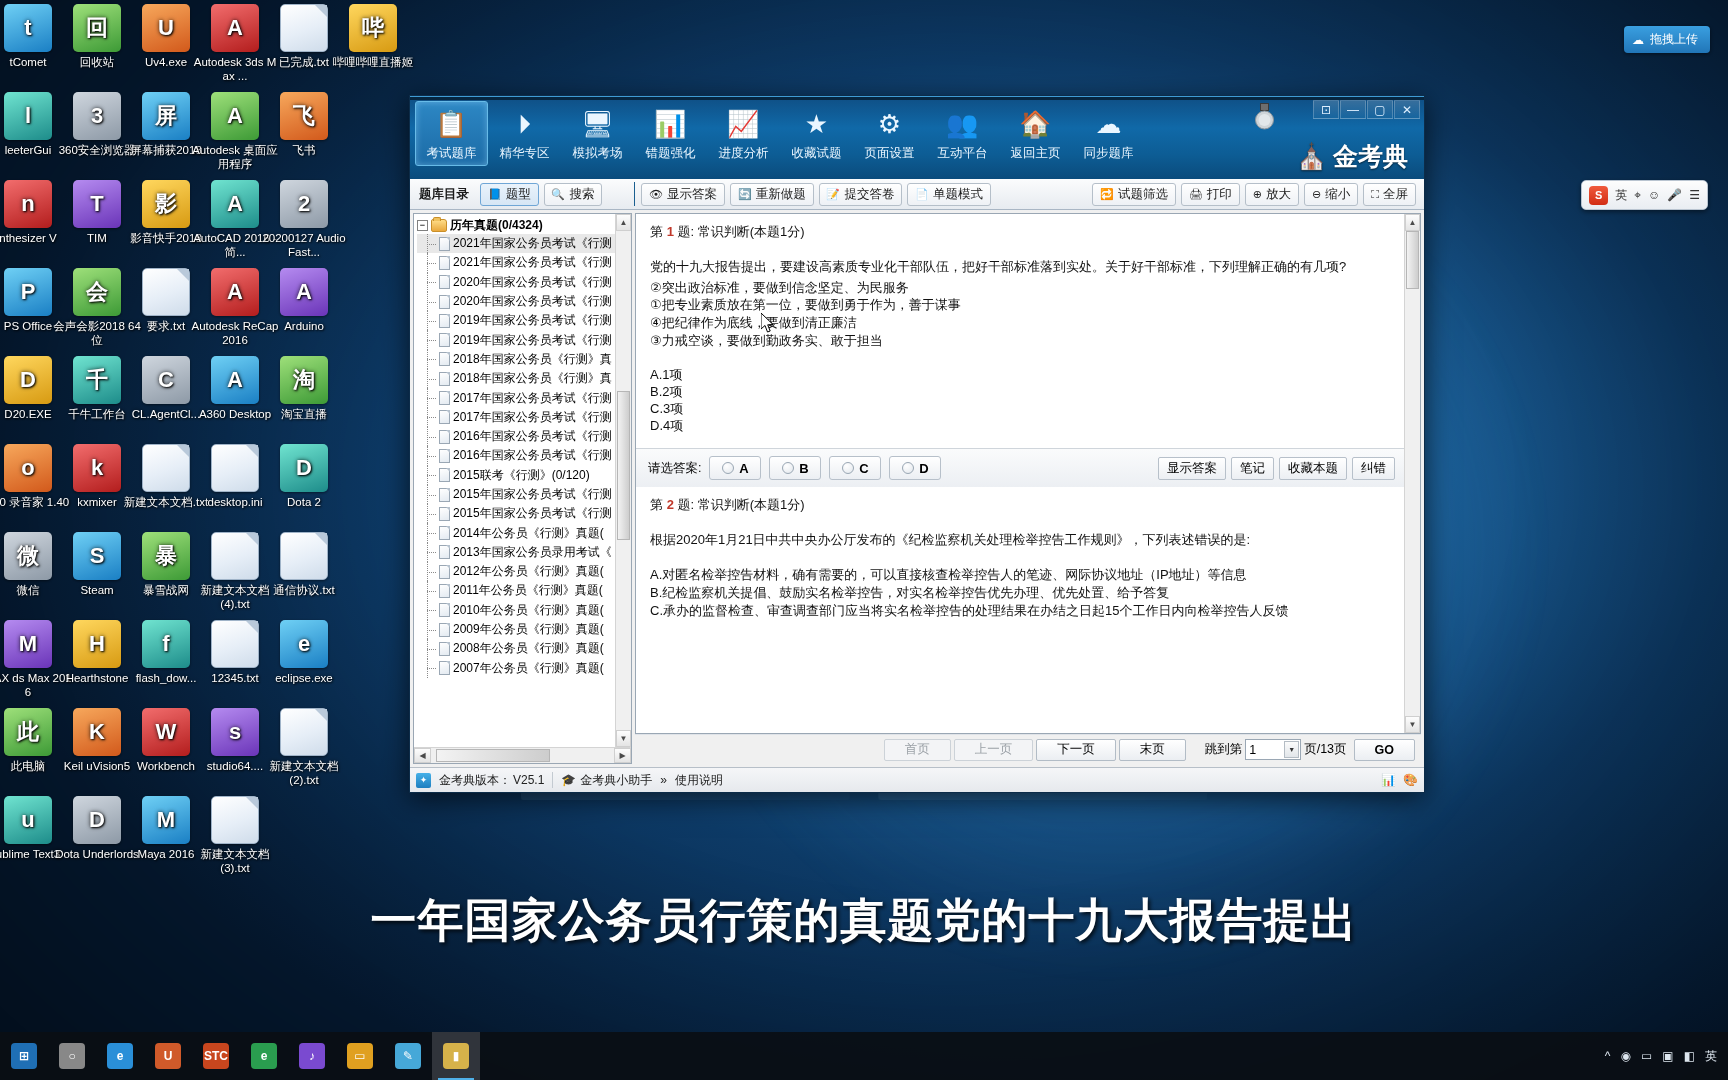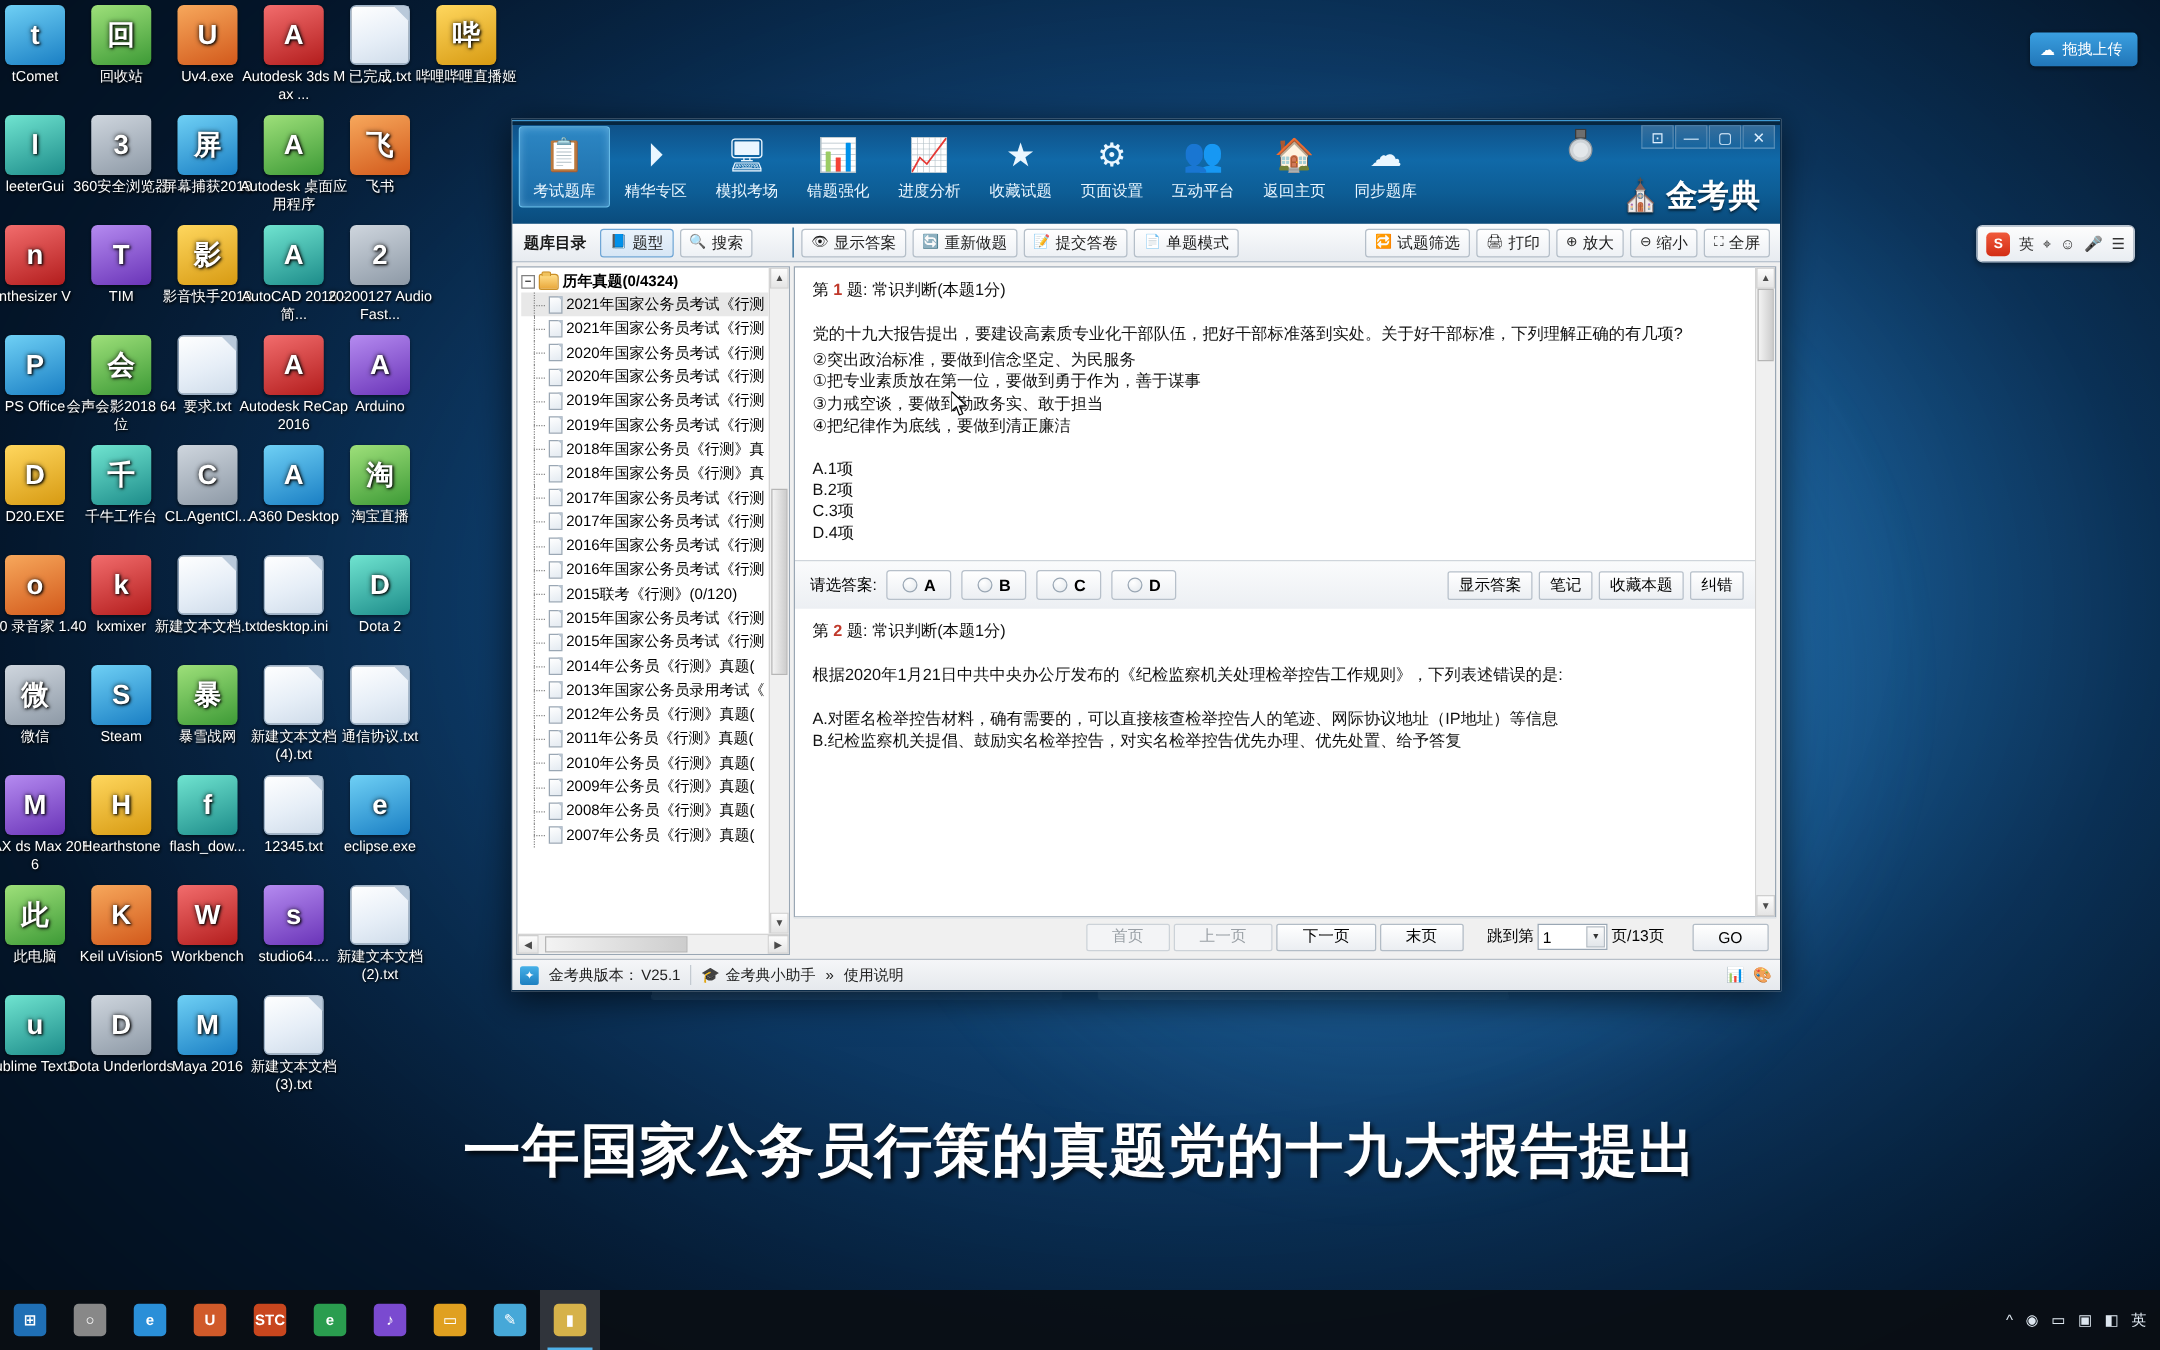--- a/index.html
+++ b/index.html
@@ -1029,22 +1029,22 @@
             <div class="qhead">
               <span>第</span>
               <span class="num">1</span>
               <span>题:</span>
               <span>常识判断(本题1分)</span>
             </div>
             <div class="qstem">党的十九大报告提出，要建设高素质专业化干部队伍，把好干部标准落到实处。关于好干部标准，下列理解正确的有几项?</div>
             <div class="qsub" id="q1subs">
                 <div>②突出政治标准，要做到信念坚定、为民服务</div>
                 <div>①把专业素质放在第一位，要做到勇于作为，善于谋事</div>
+                <div>④把纪律作为底线，要做到清正廉洁</div>
                 <div>③力戒空谈，要做到勤政务实、敢于担当</div>
-                <div>④把纪律作为底线，要做到清正廉洁</div>
               </div>
             <div class="qopts" id="q1opts">
                 <div>A.1项</div>
                 <div>B.2项</div>
                 <div>C.3项</div>
                 <div>D.4项</div>
               </div>
           </div>
 
           <div class="ansbar">
@@ -1079,20 +1079,21 @@
             <div class="qhead">
               <span>第</span>
               <span class="num">2</span>
               <span>题:</span>
               <span>常识判断(本题1分)</span>
             </div>
             <div class="qstem">根据2020年1月21日中共中央办公厅发布的《纪检监察机关处理检举控告工作规则》，下列表述错误的是:</div>
             <div class="qopt2" id="q2opts">
                 <div>A.对匿名检举控告材料，确有需要的，可以直接核查检举控告人的笔迹、网际协议地址（IP地址）等信息</div>
                 <div>B.纪检监察机关提倡、鼓励实名检举控告，对实名检举控告优先办理、优先处置、给予答复</div>
+                <div>C.承办的监督检查、审查调查部门应当将实名检举控告的处理结果在办结之日起15个工作日内向检举控告人反馈</div>
               </div>
           </div>
 
         </div>
         <div class="vsb">
           <div class="sb-arrow">▲</div>
           <div class="sb-track">
             <div class="sb-thumb" style="top:0%;height:12%;"></div>
           </div>
           <div class="sb-arrow">▼</div>
@@ -1103,21 +1104,21 @@
         <span class="pbtn dis">首页</span>
         <span class="pbtn dis">上一页</span>
         <span class="pbtn">下一页</span>
         <span class="pbtn">末页</span>
         <span style="margin-left:16px;">跳到第</span>
         <span class="pinput">
           <span>1</span>
           <span class="caret">▼</span>
         </span>
         <span>页/13页</span>
-        <span class="pbtn" style="margin-left:19px;">GO</span>
+        <span class="pbtn" style="margin-left:4px;font-weight:bold;">GO</span>
       </div>
     </div>
   </div>
 
   <div id="statusbar">
     <span class="sb-ico">✦</span>
     <span>金考典版本：</span>
     <span style="margin-left:-6px;">V25.1</span>
     <span class="sep"></span>
     <span>🎓</span>

